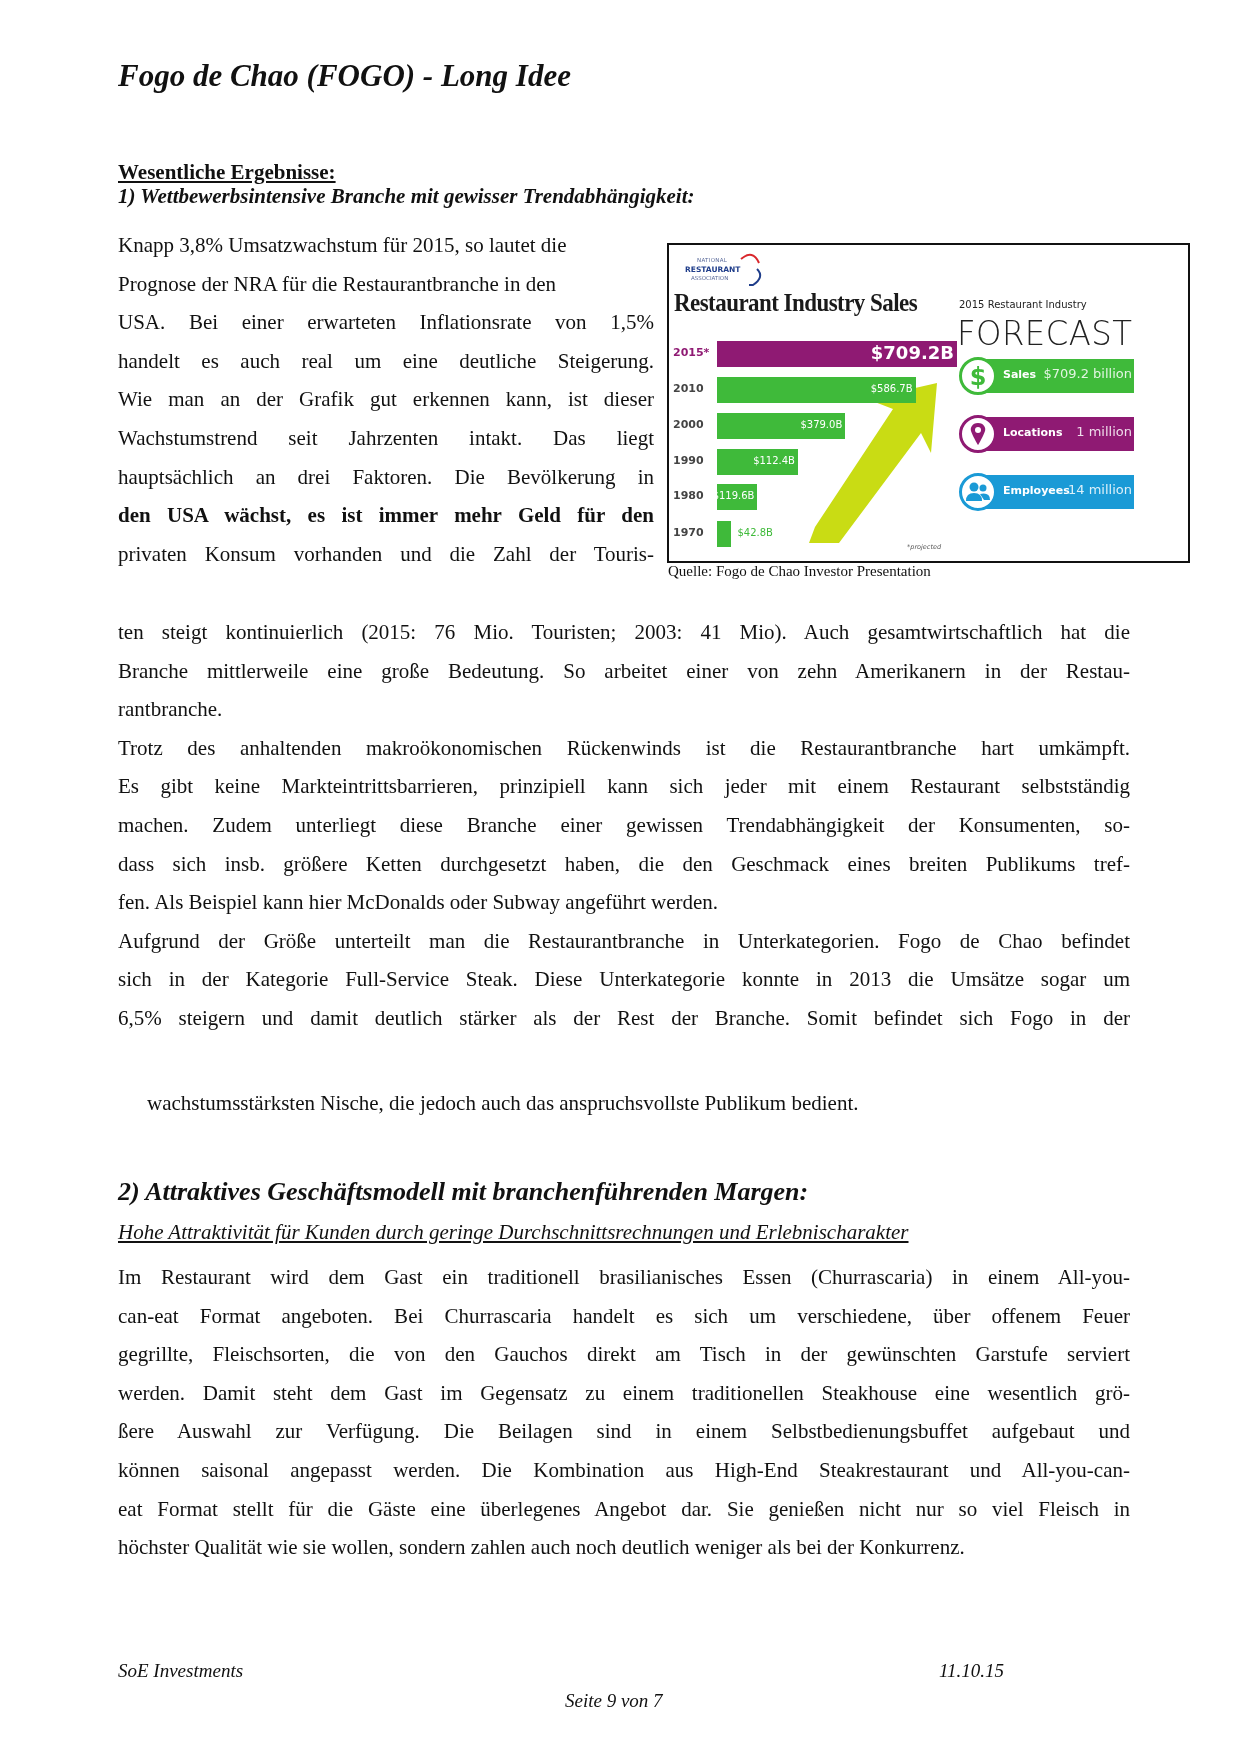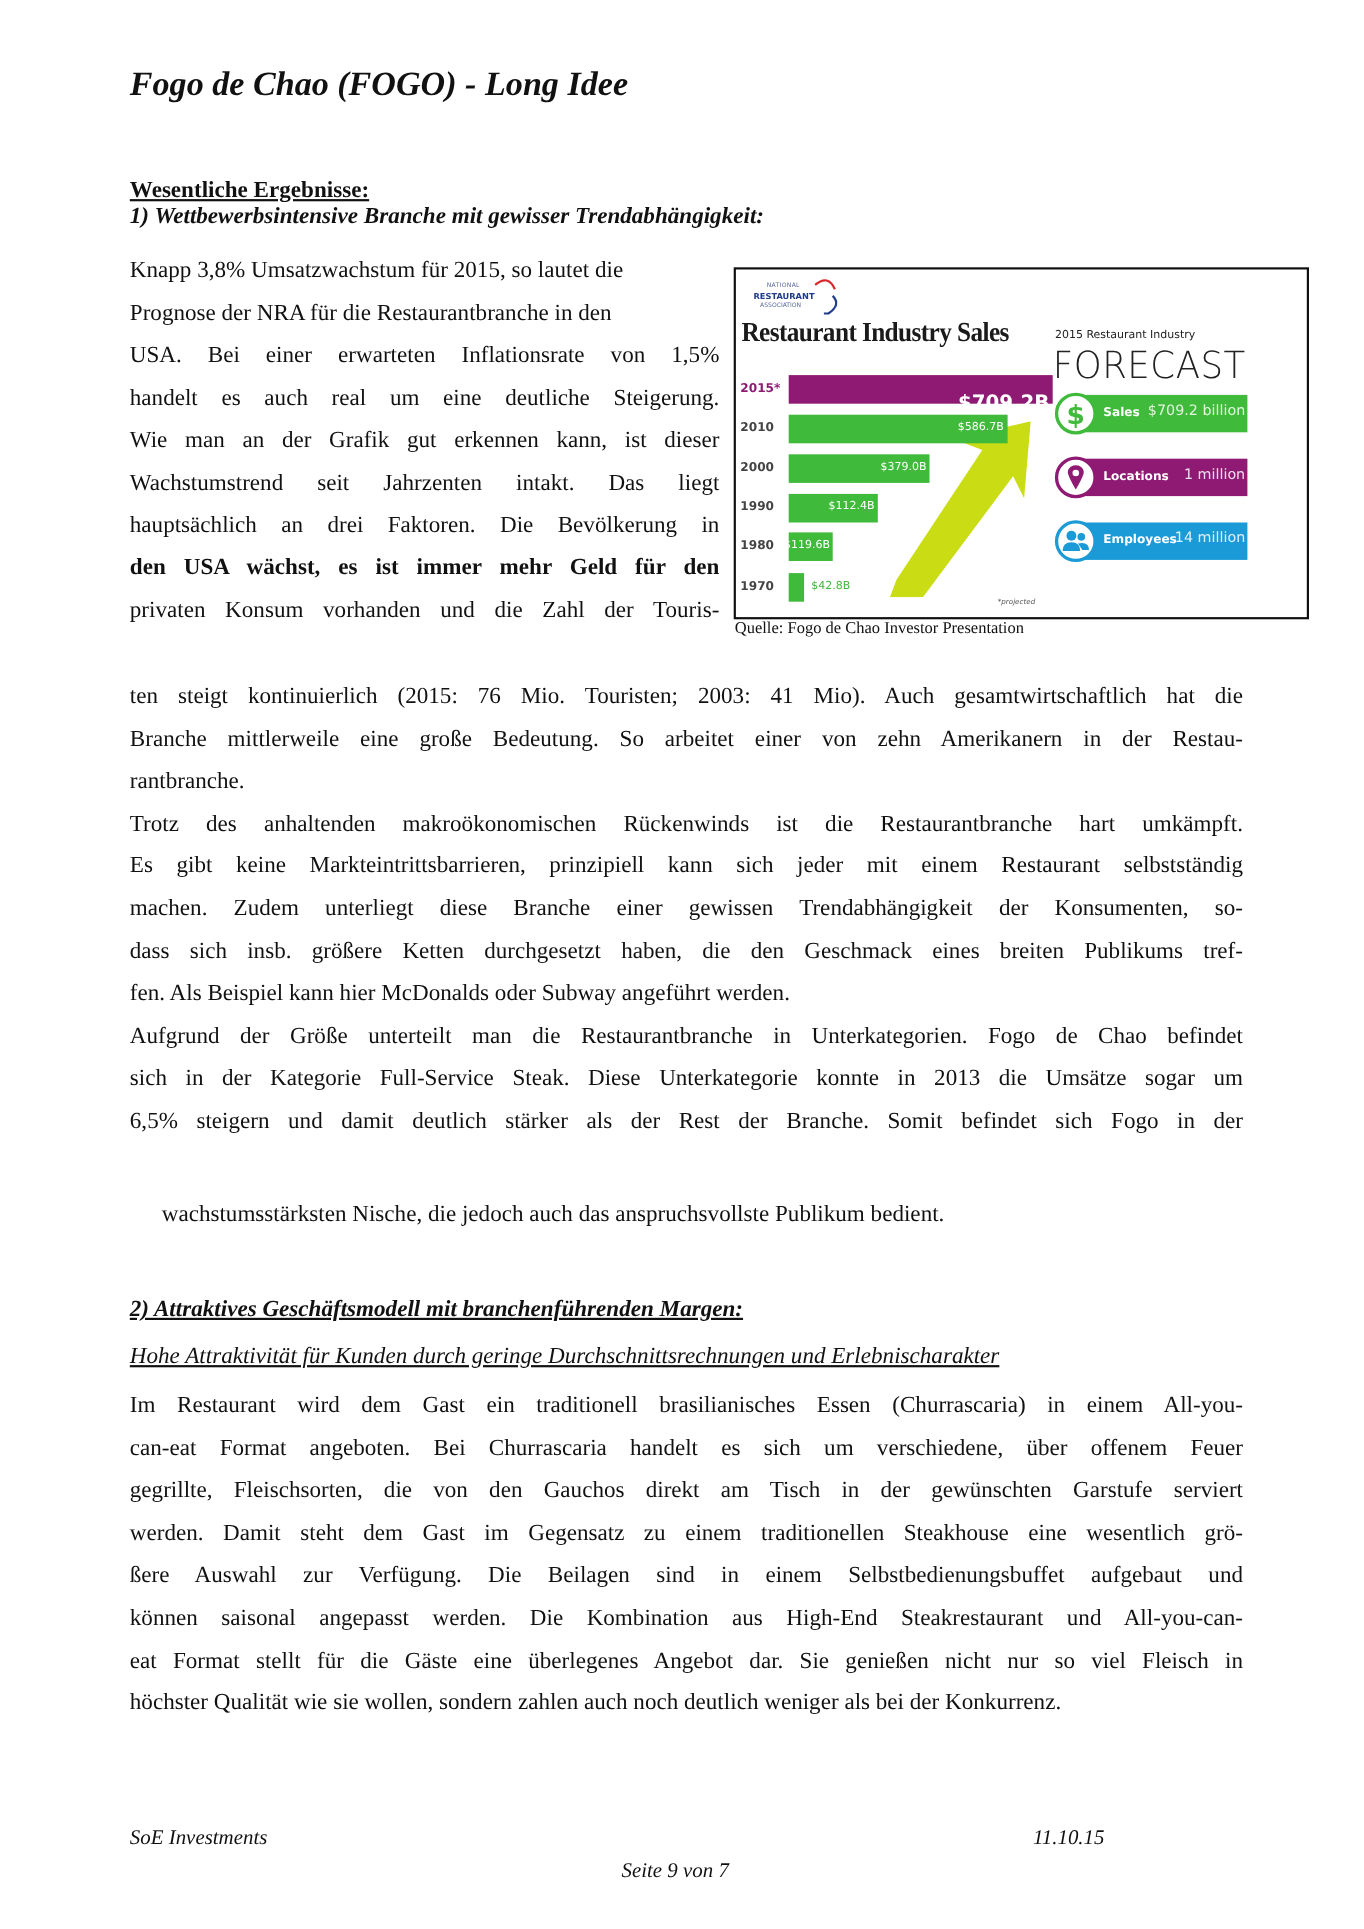--- a/index.html
+++ b/index.html
@@ -9,21 +9,21 @@
   .abs { position: absolute; }
   .title { left: 118px; top: 58px; font-size: 31px; font-style: italic; font-weight: bold; white-space: nowrap; }
   .h-results { left: 118px; top: 133px; font-size: 21px; font-weight: bold; text-decoration: underline; white-space: nowrap; margin-top: 27px; }
   .h-sec { left: 118px; top: 184px; font-size: 21px; font-style: italic; font-weight: bold; white-space: nowrap; }
 
   .line { position: absolute; left: 118px; font-size: 21px; line-height: 24px; white-space: nowrap; }
   .just { text-align: justify; text-align-last: justify; white-space: normal; }
   .narrow { width: 536px; }
   .wide { width: 1012px; }
 
-  .h-sec2 { left: 118px; top: 1177px; font-size: 21px; font-style: italic; font-weight: bold; white-space: nowrap; text-decoration: underline; }
+  .h-sec2 { left: 118px; top: 1177px; font-size: 26px; font-style: italic; font-weight: bold; white-space: nowrap; }
   .h-sub { left: 118px; top: 1220px; font-size: 21px; font-style: italic; text-decoration: underline; white-space: nowrap; }
 
   
   .figure { left: 667px; top: 243px; width: 523px; height: 320px; border: 2px solid #111; background: #fff; overflow: hidden; font-family: "DejaVu Sans", sans-serif; }
   .nra-logo { position: absolute; left: 14px; top: 6px; width: 86px; height: 40px; }
   .nra-logo .l1 { position: absolute; left: 14px; top: 6px; font-size: 5.5px; color: #5a6a9a; letter-spacing: 0.3px; }
   .nra-logo .l2 { position: absolute; left: 2px; top: 14px; font-size: 7.5px; font-weight: bold; color: #1f3d8a; }
   .nra-logo .l3 { position: absolute; left: 8px; top: 24px; font-size: 5.5px; color: #5a6a9a; }
   .nra-logo svg { position: absolute; left: 56px; top: 0px; }
 
@@ -31,21 +31,21 @@
   .fc-sub { position: absolute; left: 290px; top: 54px; font-size: 10px; color: #222; white-space: nowrap; }
   .fc-big { position: absolute; left: 288px; top: 68px; font-size: 34px; font-weight: 300; color: #222; letter-spacing: 0.5px; white-space: nowrap; transform: scaleX(0.95); transform-origin: left; }
 
   .bars { position: absolute; left: 0; top: 96px; width: 300px; height: 215px; }
   .bar-row { position: absolute; left: 0; height: 26px; width: 300px; }
   .bar-year { position: absolute; left: 4px; top: 5px; width: 40px; font-size: 11px; font-weight: bold; color: #444; }
   .bar-year.hl { color: #8f1a73; }
   .bar { position: absolute; left: 48px; top: 0; height: 26px; background: #3fba3a; }
   .bar.hl { background: #8f1a73; }
   .bar-val { position: absolute; top: 6px; font-size: 10px; color: #fff; white-space: nowrap; }
-  .bar-val.big { font-size: 18px; font-weight: bold; top: 15px; }
+  .bar-val.big { font-size: 18px; font-weight: bold; top: 1px; }
   .bar-val.out { color: #3fba3a; }
   .projected { position: absolute; left: 238px; top: 298px; font-size: 6.5px; font-style: italic; color: #555; }
 
   .arrow { position: absolute; left: 140px; top: 138px; }
 
   .pill { position: absolute; left: 290px; width: 175px; height: 38px; }
   .pill .band { position: absolute; left: 20px; top: 2px; right: 0; height: 34px; }
   .pill .circle { position: absolute; left: 0; top: 0; width: 38px; height: 38px; border-radius: 50%; background: #fff; border: 3px solid; display: flex; align-items: center; justify-content: center; }
   .pill .lbl { position: absolute; left: 44px; top: 11px; font-size: 11px; font-weight: bold; color: #fff; white-space: nowrap; }
   .pill .val { position: absolute; right: 2px; top: 9px; font-size: 13px; color: rgba(255,255,255,0.85); white-space: nowrap; }

